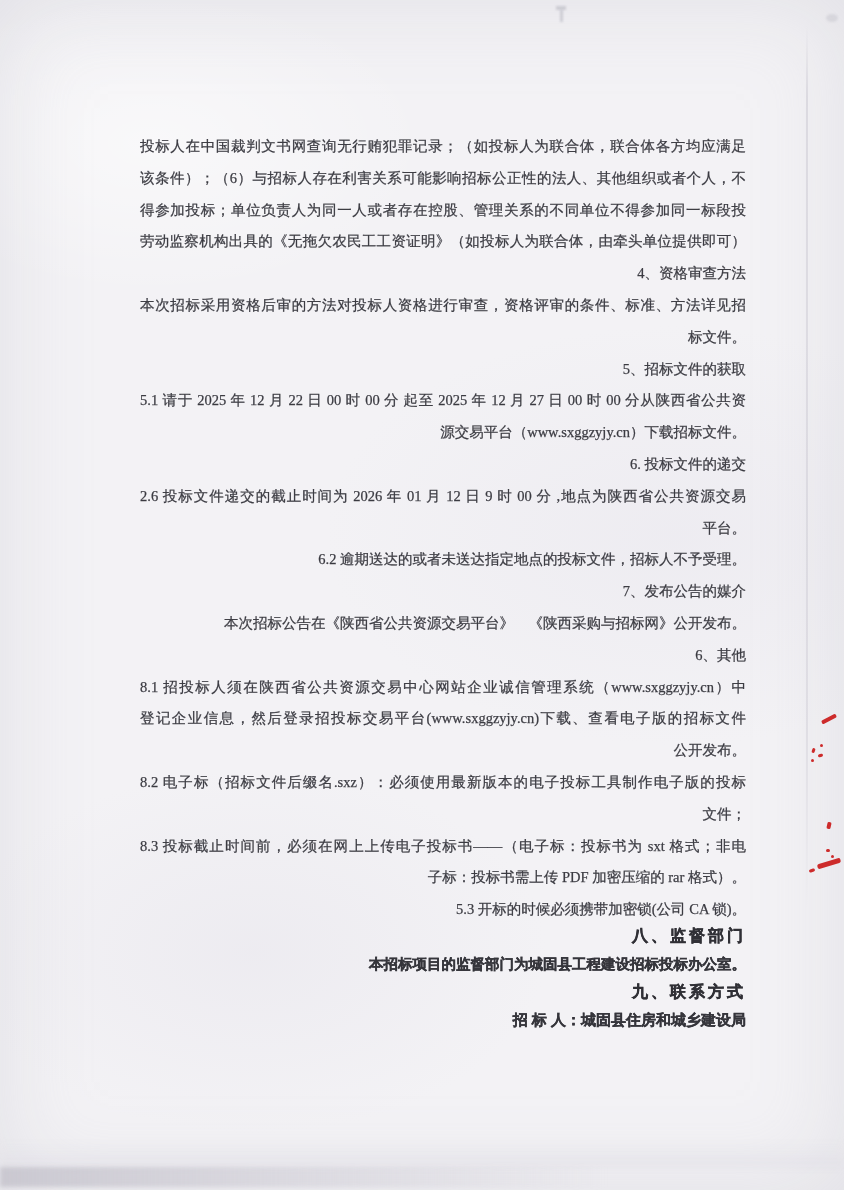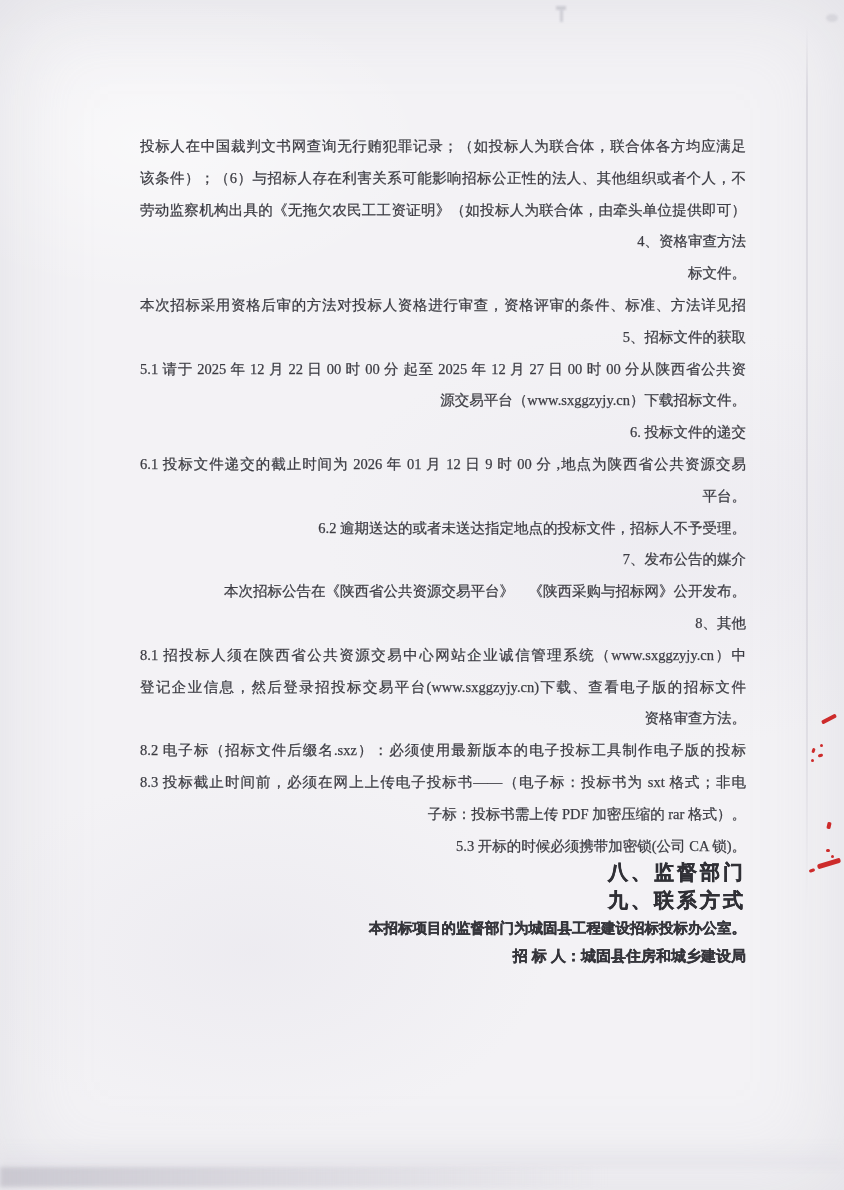--- a/index.html
+++ b/index.html
@@ -28,21 +28,21 @@
     white-space:pre-wrap;
     text-align:right;
   }
   .line.justify{
     text-align:justify;
     text-align-last:justify;
     text-justify:inter-character;
   }
   .line.heading{
     font-family:"Liberation Sans","DejaVu Sans",sans-serif;
-    font-weight:bold;font-size:20px;letter-spacing:3px;
+    font-weight:bold;font-size:16px;letter-spacing:3px;
     line-height:28px;height:28px;
     color:#303036;
     -webkit-text-stroke:0.4px #303036;
   }
   .line.heading.first-heading{margin-top:-4px;}
   .line.bold-line{
     font-family:"Liberation Sans","DejaVu Sans",sans-serif;
     font-weight:bold;
     line-height:28px;height:28px;
     color:#333339;
@@ -86,44 +86,46 @@
   .rm5b{left:809px;top:869px;width:6px;height:3px;transform:rotate(-20deg);}
 </style>
 </head>
 <body>
 
 <div class="page">
 
   <div class="textblock" id="textblock">
       <div class="line justify">投标人在中国裁判文书网查询无行贿犯罪记录；（如投标人为联合体，联合体各方均应满足</div>
       <div class="line justify">该条件）；（6）与招标人存在利害关系可能影响招标公正性的法人、其他组织或者个人，不</div>
+      <div class="line justify">得参加投标；单位负责人为同一人或者存在控股、管理关系的不同单位不得参加同一标段投</div>
       <div class="line justify">劳动监察机构出具的《无拖欠农民工工资证明》（如投标人为联合体，由牵头单位提供即可）</div>
       <div class="line">4、资格审查方法</div>
+      <div class="line justify">本次招标采用资格后审的方法对投标人资格进行审查，资格评审的条件、标准、方法详见招</div>
       <div class="line">标文件。</div>
-      <div class="line justify">本次招标采用资格后审的方法对投标人资格进行审查，资格评审的条件、标准、方法详见招</div>
       <div class="line">5、招标文件的获取</div>
       <div class="line justify">5.1 请于 2025 年 12 月 22 日 00 时 00 分 起至 2025 年 12 月 27 日 00 时 00 分从陕西省公共资</div>
       <div class="line">源交易平台（www.sxggzyjy.cn）下载招标文件。</div>
       <div class="line">6. 投标文件的递交</div>
-      <div class="line justify">6.1 投标文件递交的截止时间为 2026 年 01 月 12 日 9 时 00 分 ,地点为陕西省公共资源交易</div>
+      <div class="line justify">2.6 投标文件递交的截止时间为 2026 年 01 月 12 日 9 时 00 分 ,地点为陕西省公共资源交易</div>
       <div class="line">平台。</div>
       <div class="line">6.2 逾期送达的或者未送达指定地点的投标文件，招标人不予受理。</div>
       <div class="line">7、发布公告的媒介</div>
       <div class="line">本次招标公告在《陕西省公共资源交易平台》　《陕西采购与招标网》公开发布。</div>
-      <div class="line">8、其他</div>
+      <div class="line">6、其他</div>
       <div class="line justify">8.1 招投标人须在陕西省公共资源交易中心网站企业诚信管理系统（www.sxggzyjy.cn）中</div>
       <div class="line justify">登记企业信息，然后登录招投标交易平台(www.sxggzyjy.cn)下载、查看电子版的招标文件</div>
-      <div class="line">资格审查方法。</div>
+      <div class="line">公开发布。</div>
       <div class="line justify">8.2 电子标（招标文件后缀名.sxz）：必须使用最新版本的电子投标工具制作电子版的投标</div>
+      <div class="line">文件；</div>
       <div class="line justify">8.3 投标截止时间前，必须在网上上传电子投标书——（电子标：投标书为 sxt 格式；非电</div>
       <div class="line">子标：投标书需上传 PDF 加密压缩的 rar 格式）。</div>
       <div class="line">5.3 开标的时候必须携带加密锁(公司 CA 锁)。</div>
       <div class="line heading first-heading">八、监督部门</div>
+      <div class="line bold-line size-s indent">本招标项目的监督部门为城固县工程建设招标投标办公室。</div>
       <div class="line heading">九、联系方式</div>
-      <div class="line bold-line size-s indent">本招标项目的监督部门为城固县工程建设招标投标办公室。</div>
       <div class="line bold-line size-m indent">招 标 人：城固县住房和城乡建设局</div>
     </div>
 
   <div class="crease"></div>
   <div class="bottom-shadow2"></div>
   <div class="bottom-shadow"></div>
   <div class="smudge s1"></div>
   <div class="smudge s2"></div>
   <div class="smudge s3"></div>
 

